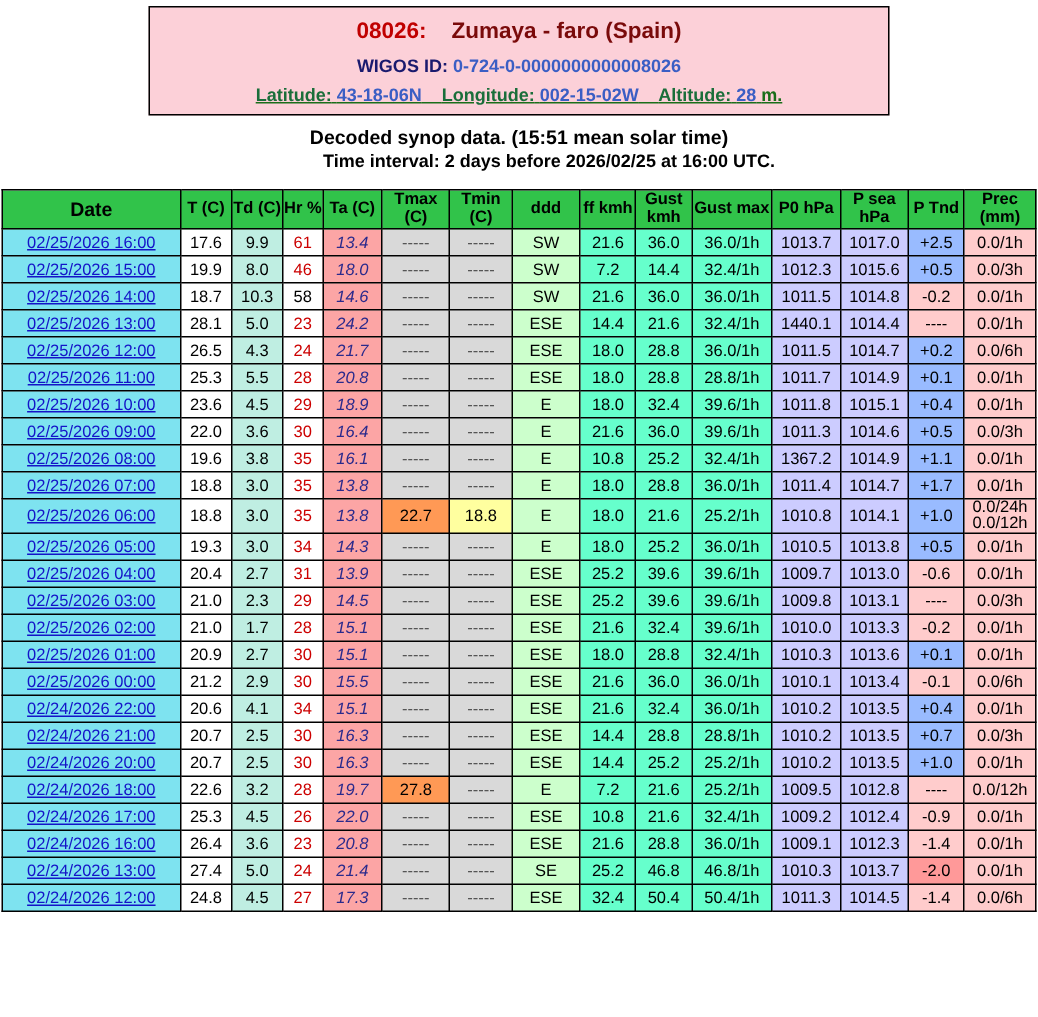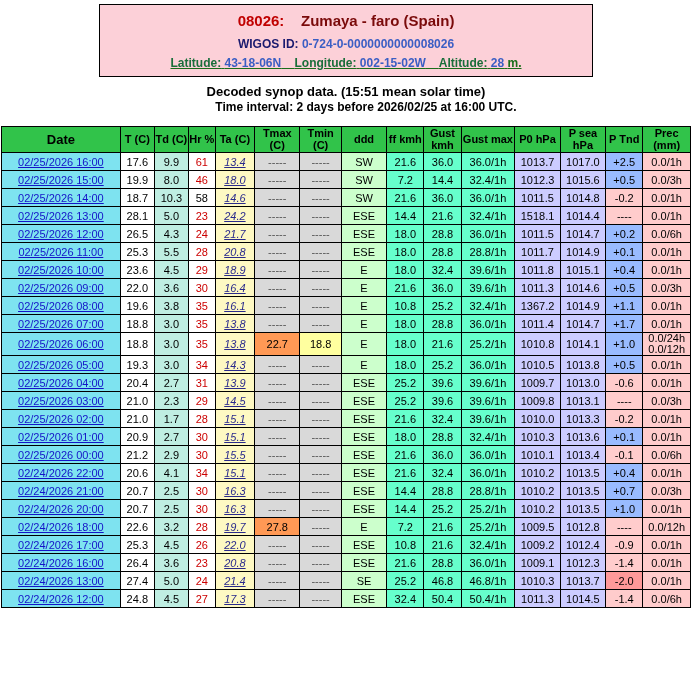--- a/index.html
+++ b/index.html
@@ -16,21 +16,21 @@
   .decoded{text-align:center;font-weight:bold;font-size:13px;margin:7px 0 1px 0;color:#000;}
   .interval{text-align:center;font-weight:bold;font-size:12px;margin:0 0 5px 0;color:#000;padding-left:40px;}
   table.data{border-collapse:collapse;width:690px;margin:12px 1px;table-layout:fixed;}
   table.data th{border:1px solid #000;background:#31c34a;font-weight:bold;font-size:11px;line-height:1.05;padding:1px 0;text-align:center;vertical-align:middle;}
   table.data th.date-h{background:#31c34a;font-size:13px;}
   table.data td{border:1px solid #000;font-size:11px;padding:0 1px;text-align:center;height:17px;white-space:nowrap;}
   td.date{background:#7ee3f0;color:#1414c8;text-decoration:underline;font-weight:normal;text-align:center;}
   td.t{background:#ffffff;}
   td.td{background:#bfeee2;}
   td.hr{background:#ffffff;}
-  td.ta{background:#fef9c3;font-style:italic;color:#2a2a8c;text-decoration:underline;}
+  td.ta{background:#fca5a5;font-style:italic;color:#2a2a8c;}
   td.tmax{background:#ffff9f;}
   td.tmin{background:#ffff9f;}
   td.ddd{background:#ccffcc;}
   td.ff{background:#66ffcc;}
   td.gust{background:#66ffcc;}
   td.gmax{background:#66ffcc;}
   td.p0{background:#ccccff;}
   td.psea{background:#ccccff;}
   td.ptnd{background:#ffcccc;}
   td.prec{background:#ffcccc;}
@@ -167,21 +167,21 @@
           <td class="t">28.1</td>
           <td class="td">5.0</td>
           <td class="hr red">23</td>
           <td class="ta">24.2</td>
           <td class="tmax dash">-----</td>
           <td class="tmin dash">-----</td>
           <td class="ddd">ESE</td>
           <td class="ff">14.4</td>
           <td class="gust">21.6</td>
           <td class="gmax">32.4/1h</td>
-          <td class="p0">1518.1</td>
+          <td class="p0">1440.1</td>
           <td class="psea">1014.4</td>
           <td class="ptnd">----</td>
           <td class="prec">0.0/1h</td>
         </tr>
         <tr>
           <td class="date">02/25/2026 12:00</td>
           <td class="t">26.5</td>
           <td class="td">4.3</td>
           <td class="hr red">24</td>
           <td class="ta">21.7</td>

